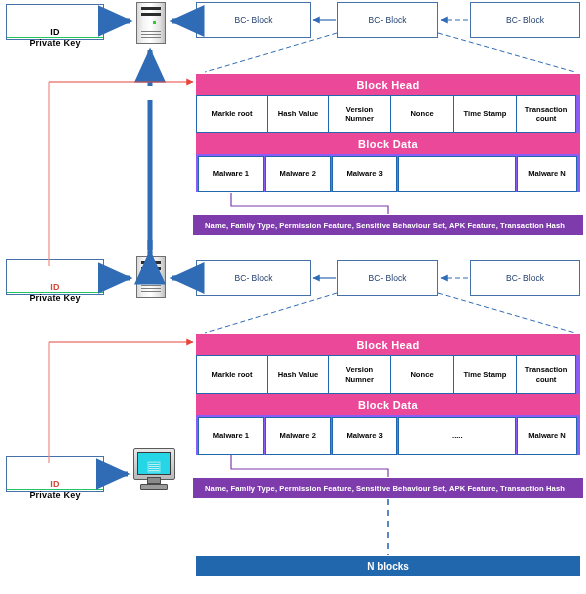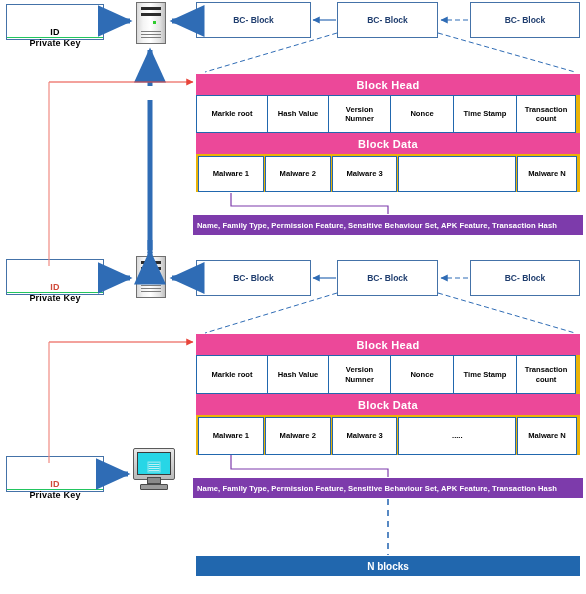--- a/index.html
+++ b/index.html
@@ -41,40 +41,40 @@
   .idbox .cell.red { color: #d04a3a; }
 
   
   .bcblock {
     border: 1px solid #4472a8;
     background: #ffffff;
     display: flex;
     align-items: center;
     justify-content: center;
     font-size: 8.5px;
-    font-weight: bold;
+    font-weight: normal;
     color: #1f3d6e;
     z-index: 5;
   }
 
   
   .panel { z-index: 4; }
   .bandhead {
     background: #ec4899;
     color: #ffffff;
     font-size: 11px;
     font-weight: bold;
     display: flex;
     align-items: center;
     justify-content: center;
     letter-spacing: .3px;
   }
   .gridrow {
     display: flex;
-    background: #eab308;
+    background: #8b5cf6;
   }
   .gridrow .gc {
     border: 1px solid #2167ae;
     margin-right: -1px;
     background: #ffffff;
     display: flex;
     align-items: center;
     justify-content: center;
     text-align: center;
     font-size: 7.6px;
@@ -87,21 +87,21 @@
   .gridrow.spaced .gc { margin-right: 1px; }
 
   
   .purplebar {
     background: #7d3bab;
     color: #ffffff;
     font-size: 7.6px;
     font-weight: bold;
     display: flex;
     align-items: center;
-    padding-left: 4px;
+    padding-left: 12px;
     letter-spacing: .1px;
     white-space: nowrap;
     overflow: hidden;
     z-index: 6;
   }
 
   
   .nblocks {
     background: #2167ae;
     color: #ffffff;

